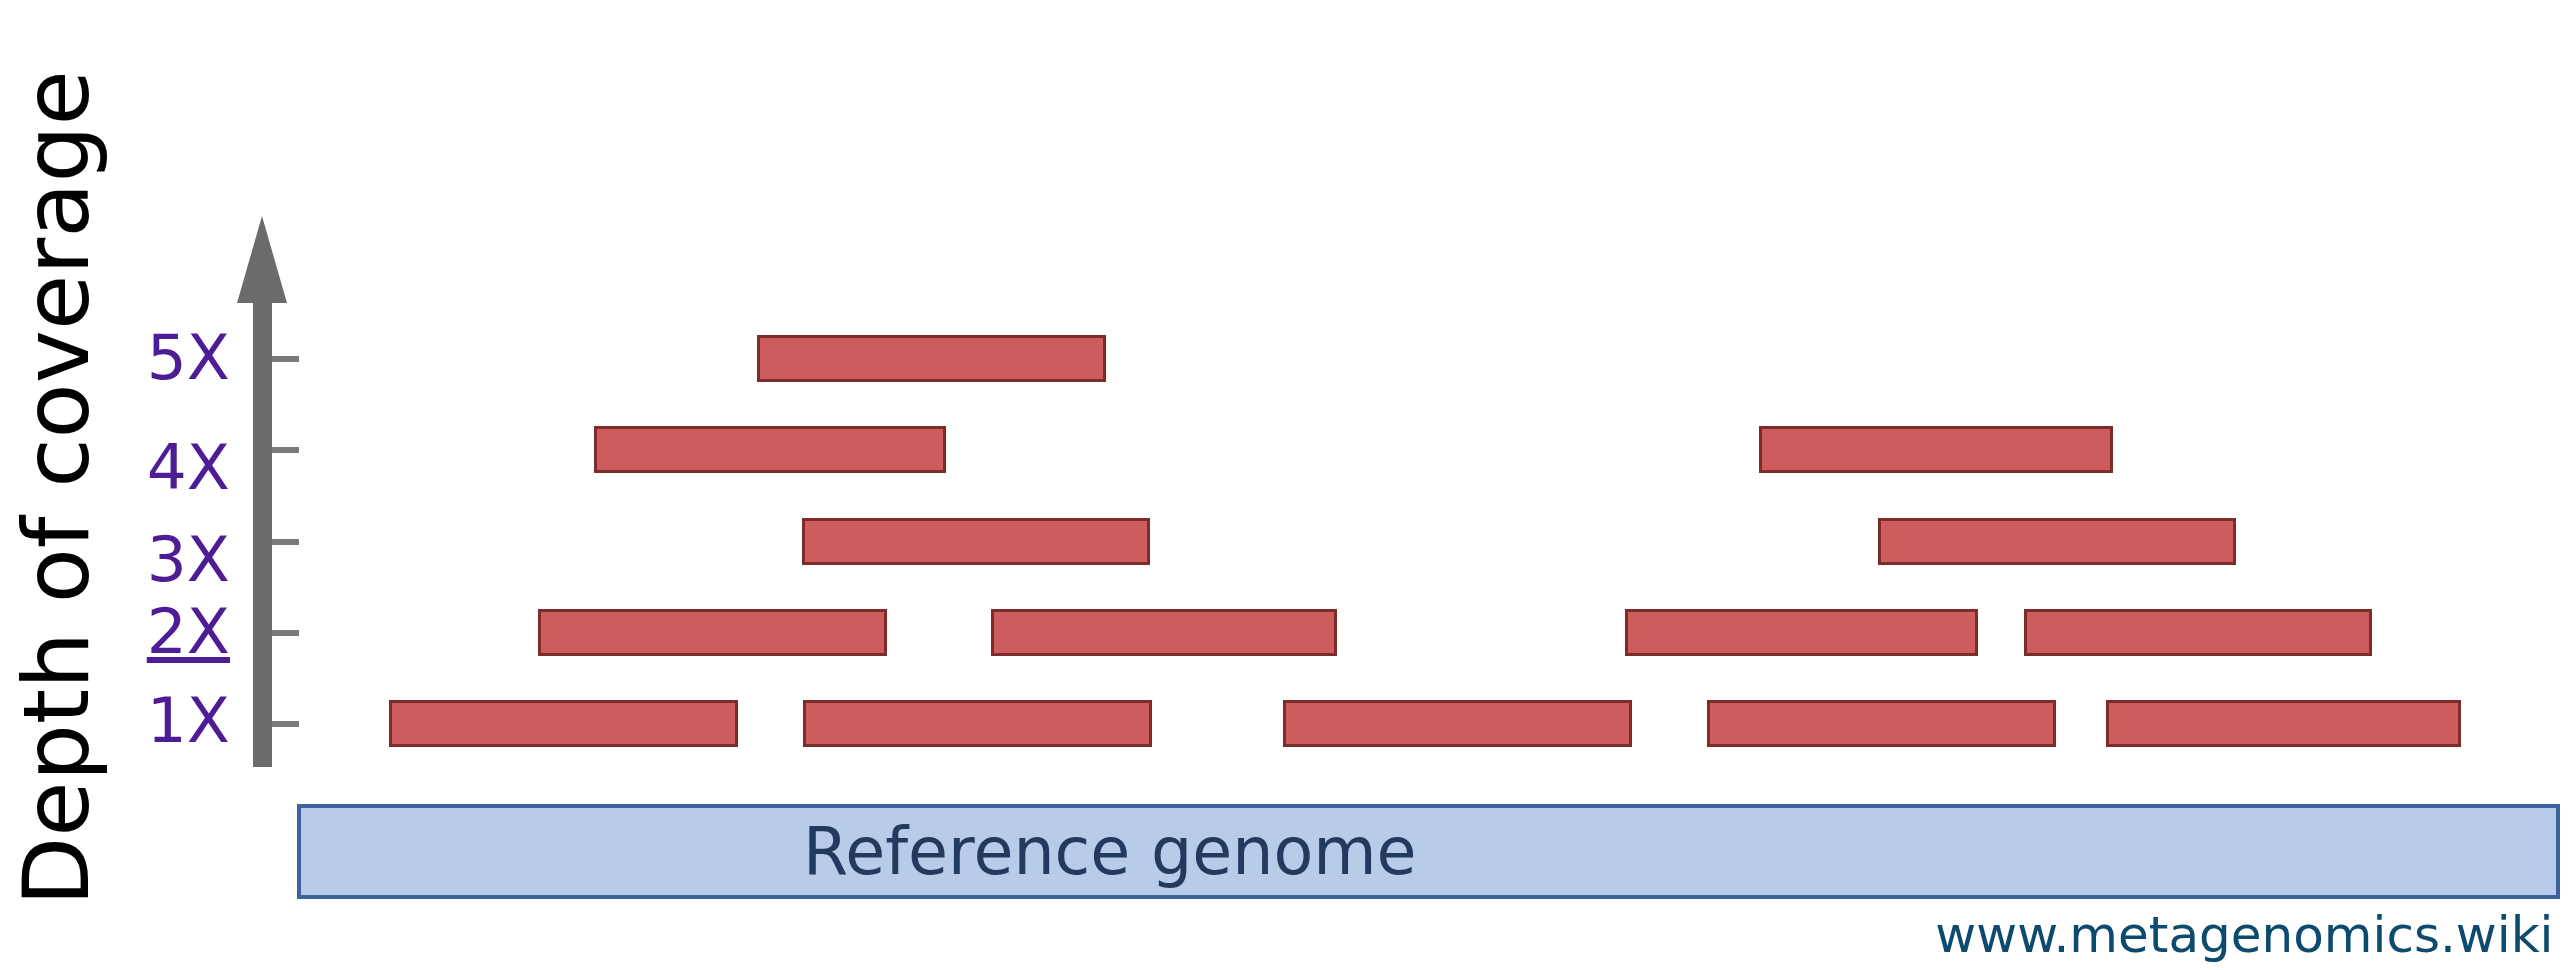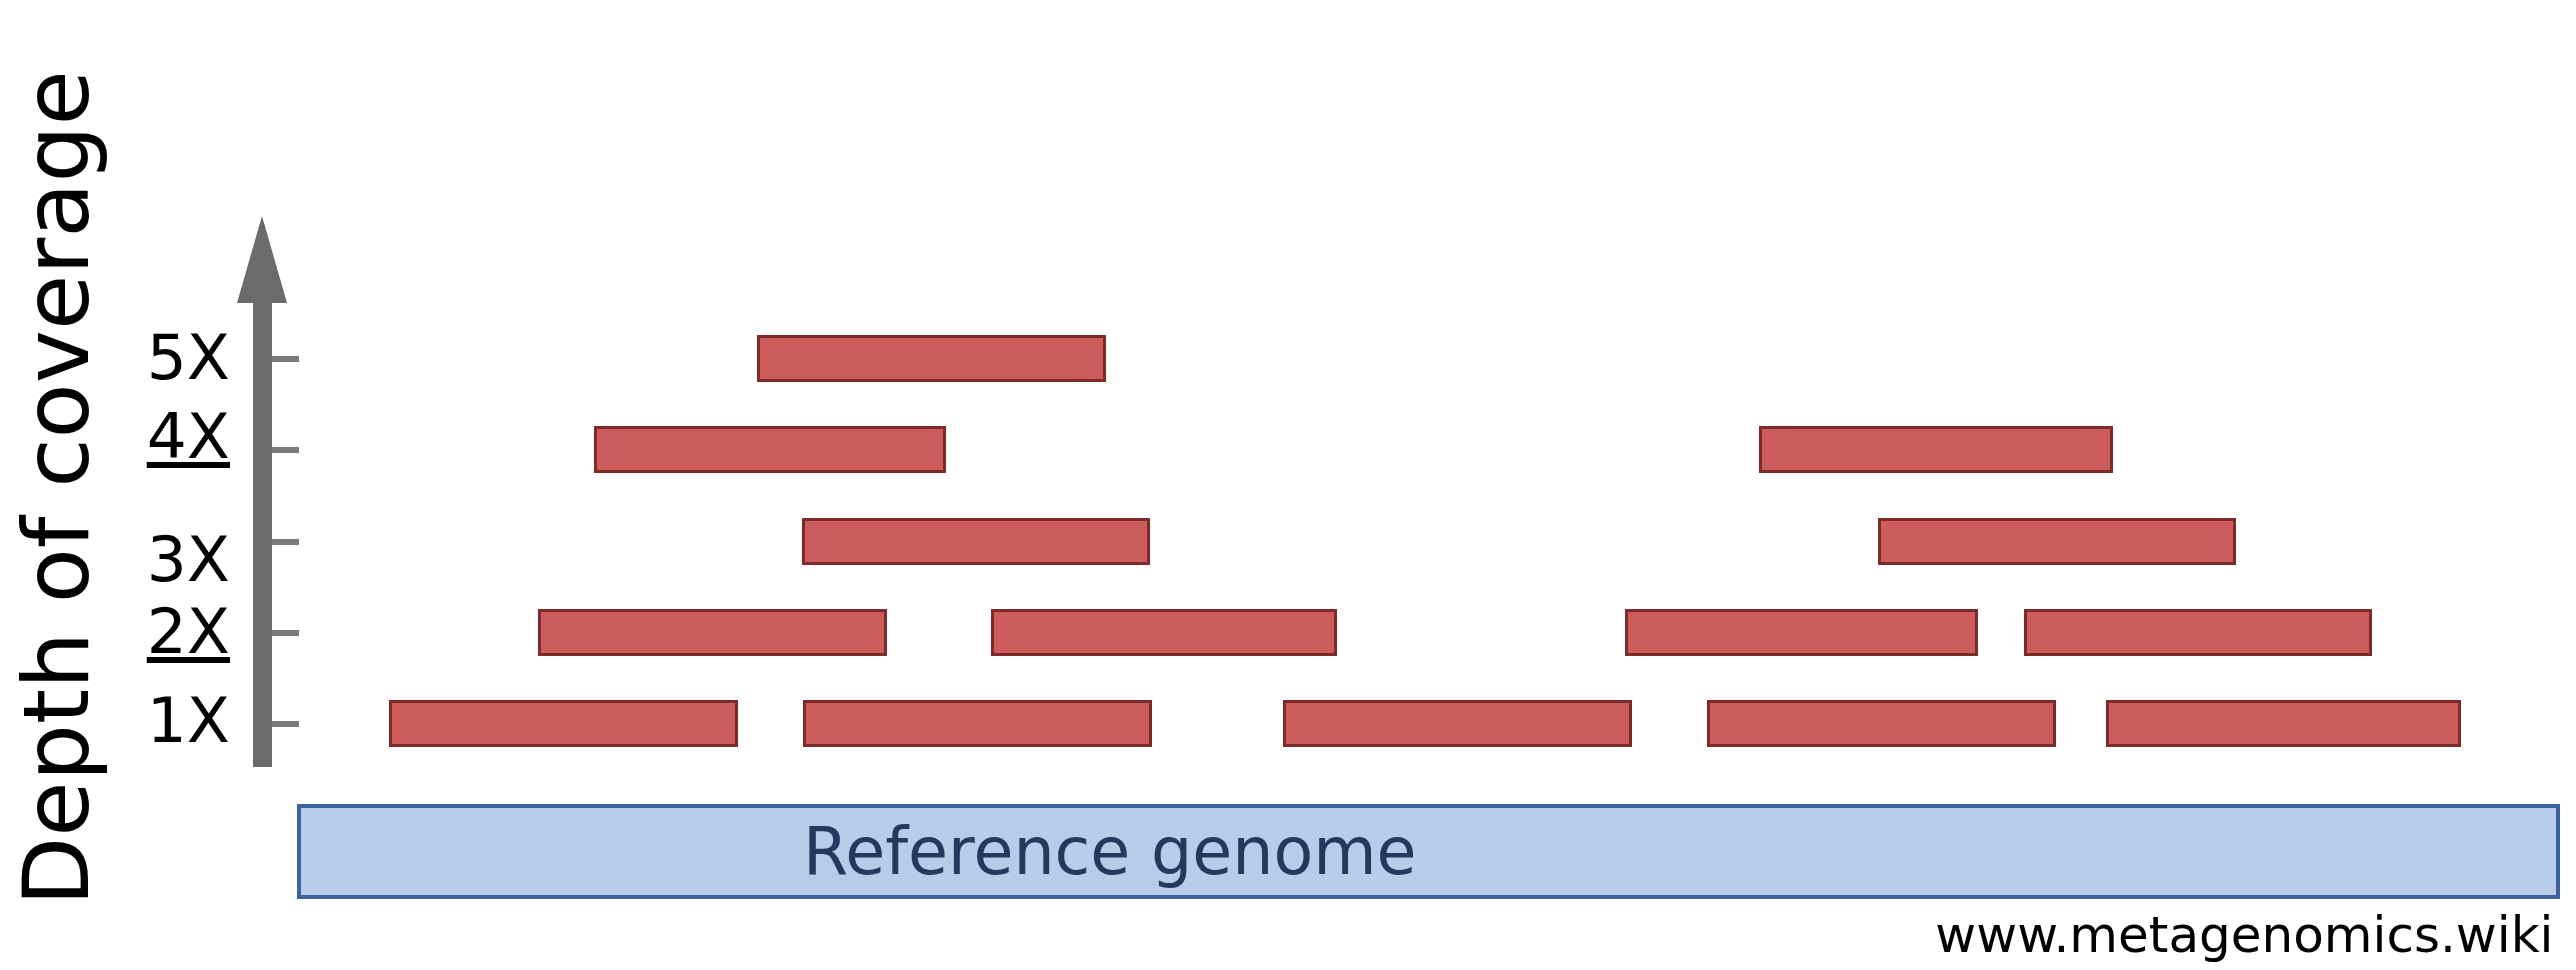--- a/index.html
+++ b/index.html
@@ -45,21 +45,21 @@
     border-right: 25px solid transparent;
     border-bottom: 87px solid #6b6b6b;
   }
   .axis-label {
     position: absolute;
     left: 50px;
     width: 180px;
     text-align: right;
     font-size: 63px;
     line-height: 63px;
-    color: #000000;
+    color: #4c1d95;
     white-space: nowrap;
   }
   .axis-tick {
     position: absolute;
     left: 272px;
     width: 27px;
     height: 6.3px;
   }
   .read-bar {
     position: absolute;
@@ -86,39 +86,39 @@
     line-height: 95px;
     font-size: 65px;
     white-space: nowrap;
   }
   .watermark {
     position: absolute;
     right: 22.5px;
     top: 908px;
     font-size: 50px;
     line-height: 54px;
-    color: #000000;
+    color: #0c4a6e;
     white-space: nowrap;
   }
 </style>
 </head>
 <body>
 
 <div class="stage">
 
   <div class="y-title">Depth of coverage</div>
 
   <div class="axis-shaft" style="background: rgb(107, 107, 107);"></div>
 
   <div class="axis-head" style="border-bottom-color: rgb(107, 107, 107);"></div>
 
   <div id="axis-levels">
       <div class="axis-label" style="top: 326px;">5X</div>
       <div class="axis-tick" style="top: 356px; background: rgb(122, 122, 122);"></div>
-      <div class="axis-label" style="top: 405px; text-decoration: underline;">4X</div>
+      <div class="axis-label" style="top: 436px;">4X</div>
       <div class="axis-tick" style="top: 447px; background: rgb(122, 122, 122);"></div>
       <div class="axis-label" style="top: 528px;">3X</div>
       <div class="axis-tick" style="top: 539px; background: rgb(122, 122, 122);"></div>
       <div class="axis-label" style="top: 600px; text-decoration: underline;">2X</div>
       <div class="axis-tick" style="top: 630px; background: rgb(122, 122, 122);"></div>
       <div class="axis-label" style="top: 689px;">1X</div>
       <div class="axis-tick" style="top: 721px; background: rgb(122, 122, 122);"></div>
     </div>
 
   <div id="read-rows">

